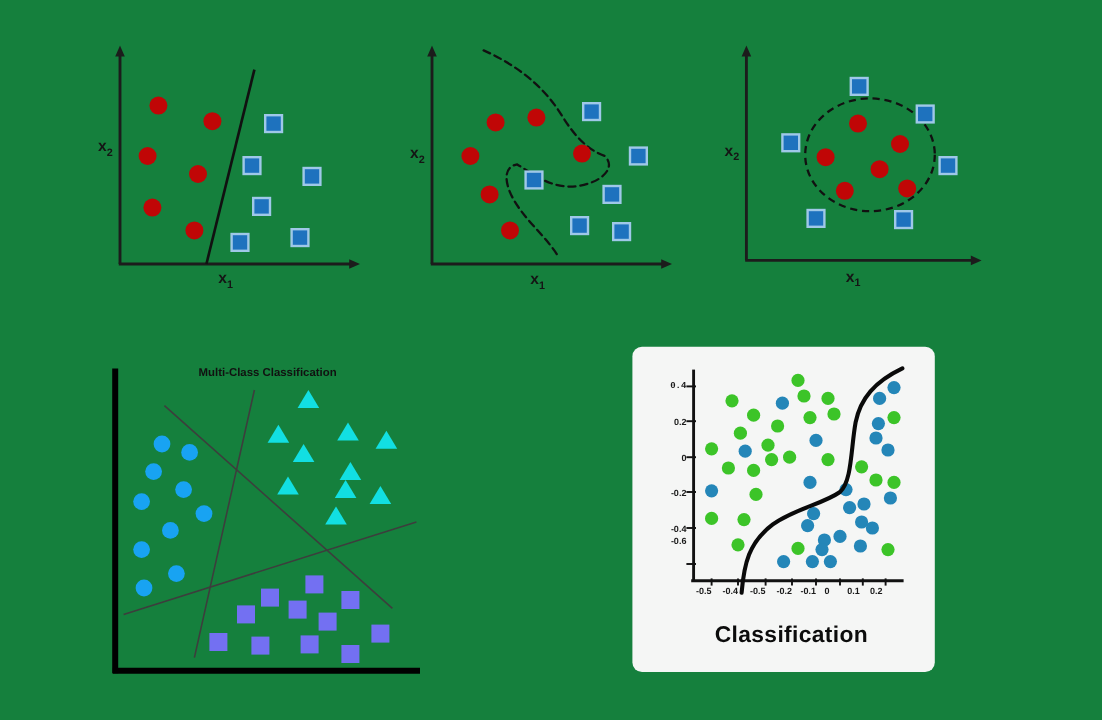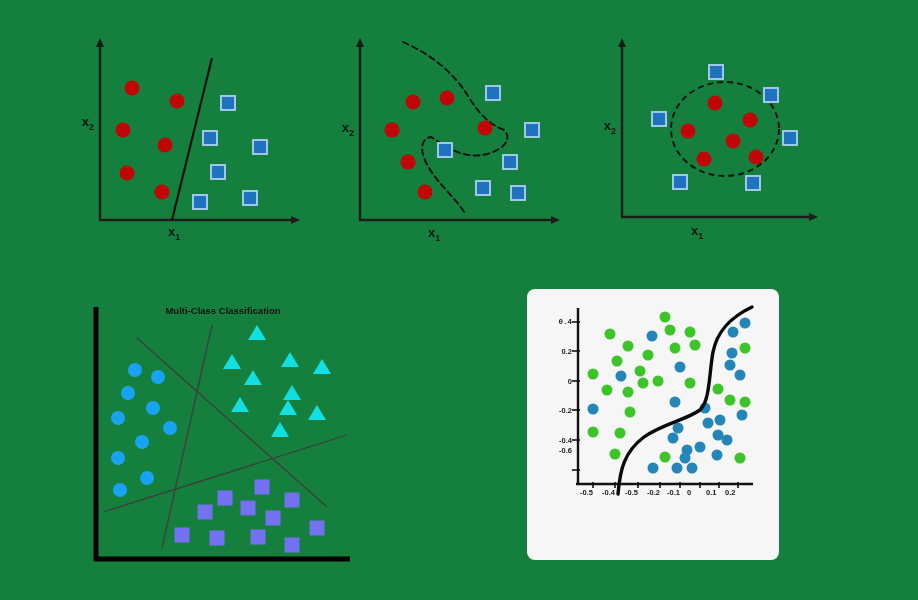--- a/index.html
+++ b/index.html
@@ -3,21 +3,21 @@
 <meta charset="utf-8">
 <style>
   html,body{margin:0;padding:0;background:#fff;}
   .stage{position:relative;width:918px;height:600px;background:#15803d;overflow:hidden;
          font-family:"Liberation Sans",sans-serif;}
   #canvas{position:absolute;left:0;top:0;}
   .card{position:absolute;background:#f5f6f5;border-radius:8px;}
   .al{position:absolute;font:600 13px "Liberation Sans",sans-serif;color:#151515;line-height:14px;}
   .al sub{font-size:9px;}
   .al.yl{width:32px;text-align:right;}
-  .al.xl{width:40px;}
+  .al.xl{width:40px;text-align:center;}
   .mc-title{position:absolute;left:128px;top:305px;width:190px;text-align:center;
             font:700 9.5px "Liberation Sans",sans-serif;color:#111;letter-spacing:0px;}
   .cls-title{position:absolute;left:557px;top:519px;width:205px;text-align:center;
              font:700 19px "Liberation Sans",sans-serif;color:#0c0c0c;letter-spacing:.3px;}
   .tick{position:absolute;font:700 7.5px "Liberation Sans",sans-serif;color:#1a1a1a;}
   .ytick{width:26px;text-align:right;}
   .xtick{width:26px;text-align:left;}
 </style>
 </head>
 <body>
@@ -195,20 +195,21 @@
   <div class="al yl" style="left:62px;top:115px;"><span>x</span><sub>2</sub></div>
   <div class="al xl" style="left:168px;top:225px;"><span>x</span><sub>1</sub></div>
 
   <div class="al yl" style="left:322px;top:121px;"><span>x</span><sub>2</sub></div>
   <div class="al xl" style="left:428px;top:226px;"><span>x</span><sub>1</sub></div>
 
   <div class="al yl" style="left:584px;top:119px;"><span>x</span><sub>2</sub></div>
   <div class="al xl" style="left:691px;top:224px;"><span>x</span><sub>1</sub></div>
 
   <div class="mc-title">Multi-Class Classification</div>
+  <div class="cls-title">Classification</div>
 
   <div id="tick-labels">
       <span class="tick ytick" style="left: 546px; top: 318px; font-family: Liberation Mono, monospace;">0.4</span>
       <span class="tick ytick" style="left: 546px; top: 347px;">0.2</span>
       <span class="tick ytick" style="left: 546px; top: 377px;">0</span>
       <span class="tick ytick" style="left: 546px; top: 406px;">-0.2</span>
       <span class="tick ytick" style="left: 546px; top: 436px;">-0.4</span>
       <span class="tick ytick" style="left: 546px; top: 446px;">-0.6</span>
       <span class="tick xtick" style="left: 580px; top: 488px;">-0.5</span>
       <span class="tick xtick" style="left: 602px; top: 488px;">-0.4</span>

